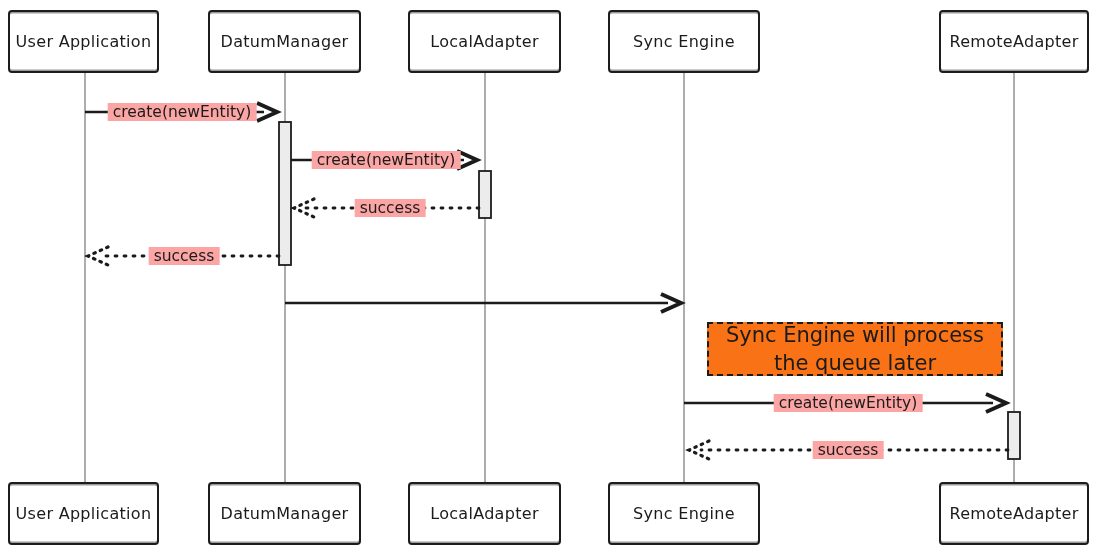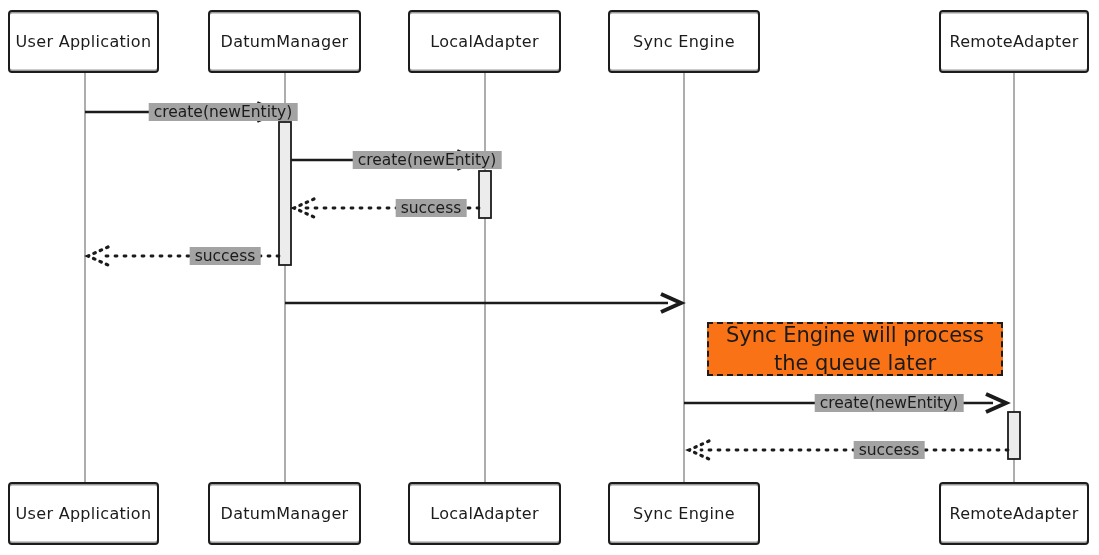--- a/index.html
+++ b/index.html
@@ -21,27 +21,26 @@
     box-shadow:inset 0 1.5px 0 rgba(28,28,28,.45), inset 0 -1.5px 0 rgba(28,28,28,.45);
     display:flex;align-items:center;justify-content:center;
     font-size:16px;
     letter-spacing:.3px;
     z-index:3;
     box-sizing:content-box;
   }
   .msg-label{
     position:absolute;
     transform:translate(-50%,-50%);
-    background:#a3a3a3;
+    background:#fca5a5;
     padding:0 5px;
     font-size:15.5px;
     white-space:nowrap;
     z-index:2;
     font-weight:500;
-    margin-left:41px;
   }
   .note{
     position:absolute;
     left:707px;top:322px;width:276px;height:48px;
     background:#f97316;
     border:2.5px dashed #1c1c1c;
     display:flex;align-items:center;justify-content:center;
     text-align:center;
     font-size:21px;
     line-height:1.35;

